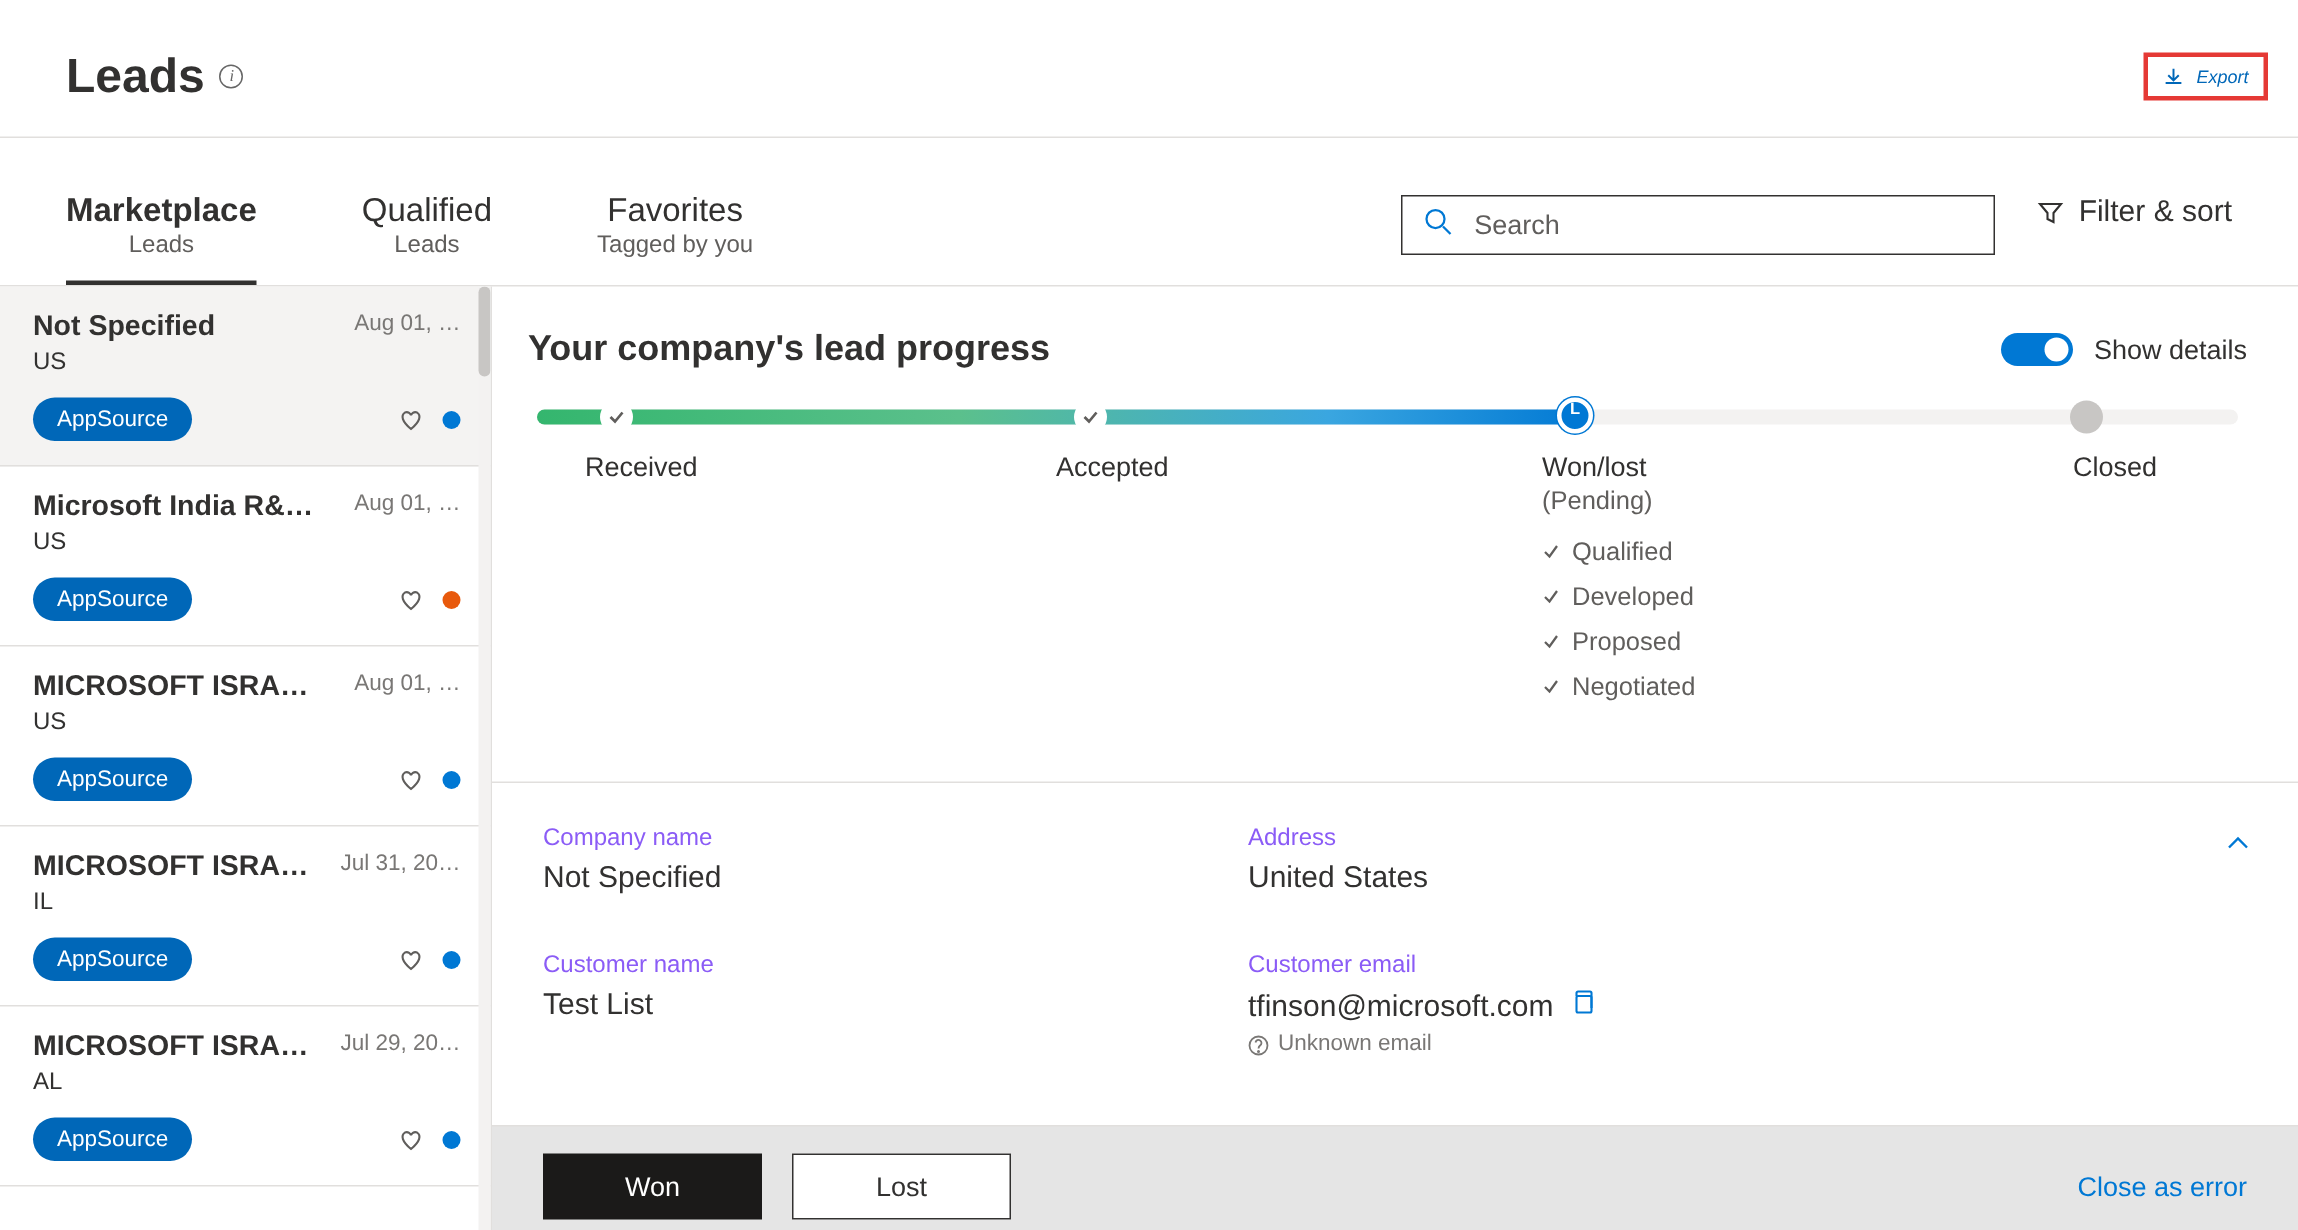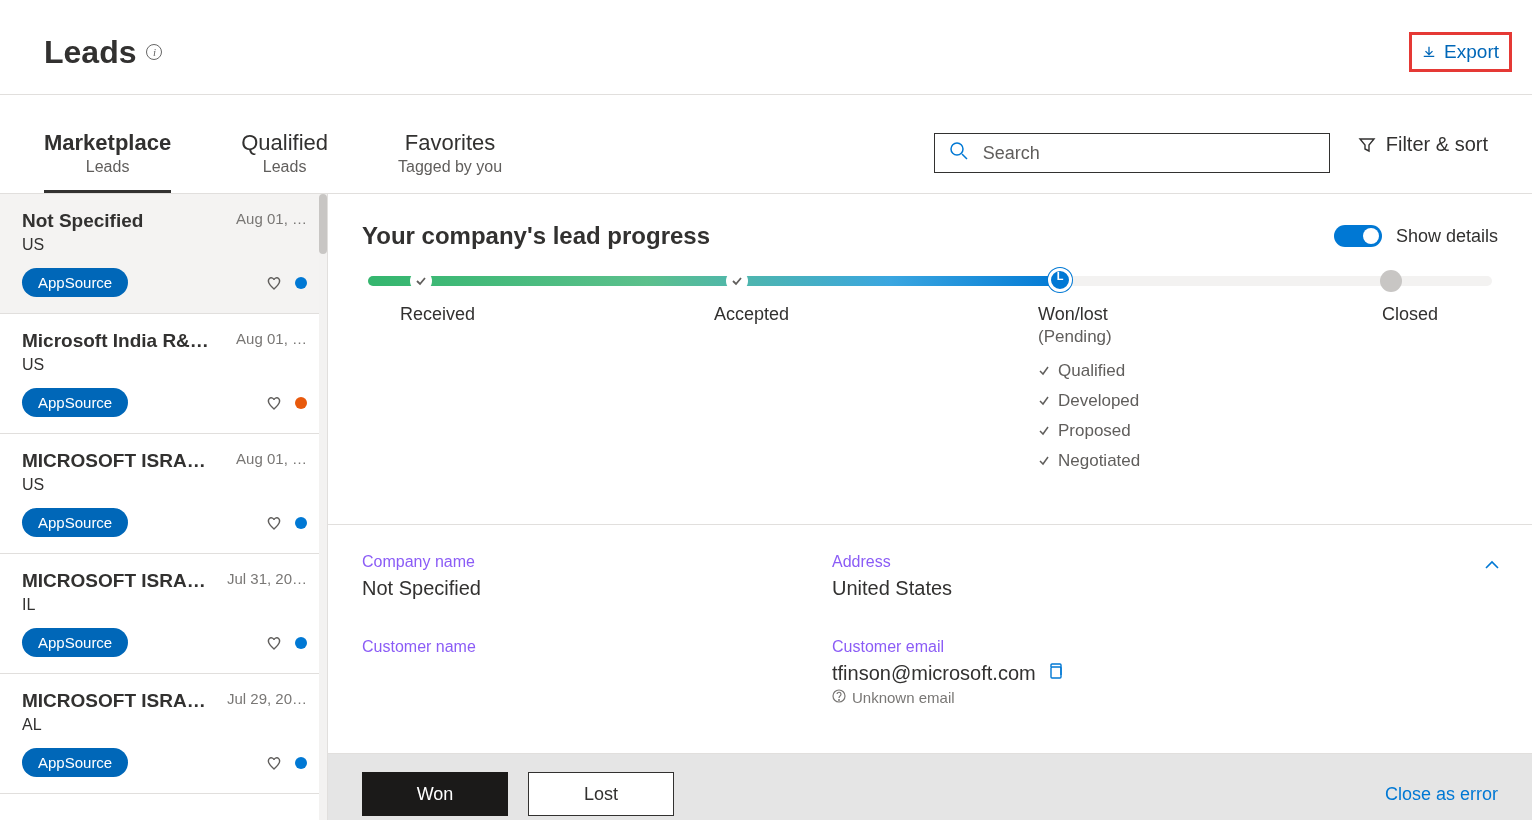--- a/index.html
+++ b/index.html
@@ -2,21 +2,21 @@
 <html><head>
 <meta charset="utf-8">
 <style>
   * { box-sizing: border-box; margin: 0; padding: 0; }
   body { font-family: "Segoe UI", -apple-system, sans-serif; background: #fff; color: #323130; width: 1532px; height: 820px; overflow: hidden; }
   
   .topbar { display:flex; align-items:center; justify-content:space-between; padding: 32px 16px 22px 44px; }
   .title-wrap { display:flex; align-items:center; gap:10px; }
   .title { font-size: 32px; font-weight: 600; }
   .info-icon { width:16px; height:16px; border:1px solid #666; border-radius:50%; display:flex; align-items:center; justify-content:center; font-size:11px; color:#666; font-style:italic; font-family:serif; }
-  .export-box { border:3px solid #e53935; padding:6px 10px; display:flex; align-items:center; gap:8px; color:#0067b8; font-size:19px; cursor:pointer; margin-right: 4px;}
+  .export-box { border:3px solid #e53935; padding:6px 10px; display:flex; align-items:center; gap:8px; color:#0067b8; font-size:12px; cursor:pointer; margin-right: 4px; font-style: italic;}
   .download-icon { width:14px; height:14px; display:flex; align-items:center; justify-content:center; }
   .download-icon svg { stroke:#0067b8; fill:none; }
   
   .divider { height:1px; background:#e1dfdd; margin: 0; }
   
   .row2 { display:flex; align-items:center; justify-content:space-between; padding: 18px 44px 0 44px; }
   .tabs { display:flex; gap:70px;margin-top:17px; }
   .tab { text-align:center; padding-bottom:14px; cursor:pointer; }
   .tab-main { font-size:22px; font-weight:600; color:#323130; }
   .tab-sub { font-size:16px; color:#605e5c; margin-top:2px; }
@@ -48,21 +48,21 @@
   .lead-bottom { display:flex; justify-content:space-between; align-items:center; margin-top:14px; }
   .pill { background:#0067b8; color:#fff; font-size:15px; padding:6px 16px; border-radius:18px; display:inline-block; }
   .lead-icons { display:flex; align-items:center; gap:12px; }
   .heart { width:18px; height:18px; }
   .heart svg { stroke:#605e5c; fill:none; }
   .dot { width:12px; height:12px; border-radius:50%; }
   .dot.blue { background:#0078d4; }
   .dot.orange { background:#e8590c; }
   
   .detail { flex:1; overflow-y:auto; position:relative; }
-  .prog-section { padding: 28px 34px 30px 34px; }
+  .prog-section { padding: 28px 34px 30px 24px; }
   .prog-head { display:flex; justify-content:space-between; align-items:center; margin-bottom: 26px; }
   .prog-title { font-size:24px; font-weight:600; }
   .showdet { display:flex; align-items:center; gap:14px; font-size:18px; }
   .toggle { width:48px; height:22px; background:#0078d4; border-radius:11px; position:relative; cursor:pointer; }
   .toggle-knob { position:absolute; right:3px; top:3px; width:16px; height:16px; border-radius:50%; background:#fff; }
   
   .prog-bar-wrap { position:relative; height:10px; margin: 10px 6px 12px 6px; }
   .prog-bar-bg { position:absolute; left:0; right:0; top:0; height:10px; background:#f3f2f1; border-radius:5px; }
   .prog-bar-fill { position:absolute; left:0; width:62%; top:0; height:10px; border-radius:5px; background: linear-gradient(90deg, #34b66e 0%, #5bc08c 40%, #3aa6e0 75%, #0078d4 100%); }
   .node { position:absolute; top:-6px; width:22px; height:22px; border-radius:50%; display:flex; align-items:center; justify-content:center; }
@@ -90,21 +90,21 @@
   .sep { height:1px; background:#e1dfdd; margin-top: 190px;}
   
   .info-grid { padding: 28px 34px 10px 34px; position:relative;}
   .collapse { position:absolute; right:30px; top:30px; cursor:pointer; }
   .collapse svg { stroke:#0078d4; fill:none; }
   .field-row { display:flex; gap: 60px; margin-bottom: 38px;}
   .field { width: 410px; }
   .field-label { font-size:16px; color:#8b5cf6; }
   .field-val { font-size:20px; margin-top:6px; display:flex; align-items:center; gap:10px;}
   .copy-icon svg { stroke:#0078d4; fill:none; }
-  .unknown { display:flex; align-items:flex-start; gap:6px; font-size:15px; color:#797775; margin-top:4px;}
+  .unknown { display:flex; align-items:flex-end; gap:6px; font-size:15px; color:#797775; margin-top:4px;}
   .unknown svg { stroke:#797775; fill:none; }
   
   .action-bar { position:absolute; bottom:0; left:0; right:0; background:#e5e5e5; border-top:1px solid #e1dfdd; padding: 18px 34px; display:flex; justify-content:space-between; align-items:center;}
   .action-left { display:flex; gap:20px; }
   .btn { width:146px; height:44px; display:flex; align-items:center; justify-content:center; font-size:18px; cursor:pointer; }
   .btn.won { background:#1b1a19; color:#fff; }
   .btn.lost { background:#fff; color:#323130; border:1px solid #323130; }
   .link-err { color:#0078d4; font-size:18px; cursor:pointer; }
 </style>
 </head>
@@ -331,20 +331,21 @@
           <div class="field-val">Not Specified</div>
         </div>
         <div class="field">
           <div class="field-label">Address</div>
           <div class="field-val">United States</div>
         </div>
       </div>
       <div class="field-row">
         <div class="field">
           <div class="field-label">Customer name</div>
+          <div class="field-val">Test List</div>
         </div>
         <div class="field">
           <div class="field-label">Customer email</div>
           <div class="field-val">
             <span>tfinson@microsoft.com</span>
             <span class="copy-icon">
               <svg width="18" height="18" viewBox="0 0 18 18" stroke-width="1.4">
                   <rect x="5" y="5" width="10" height="11" rx="1"></rect>
                   <path d="M5 5 V3 a1 1 0 0 1 1 -1 h8 a1 1 0 0 1 1 1 v10"></path>
                 </svg>

